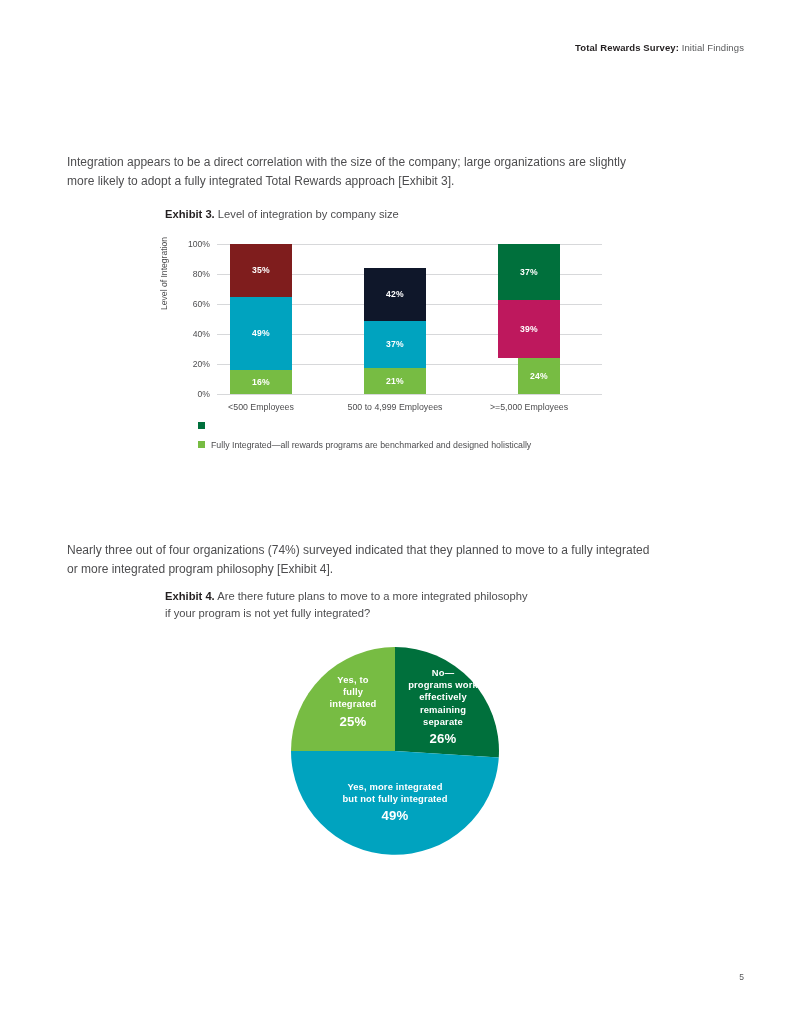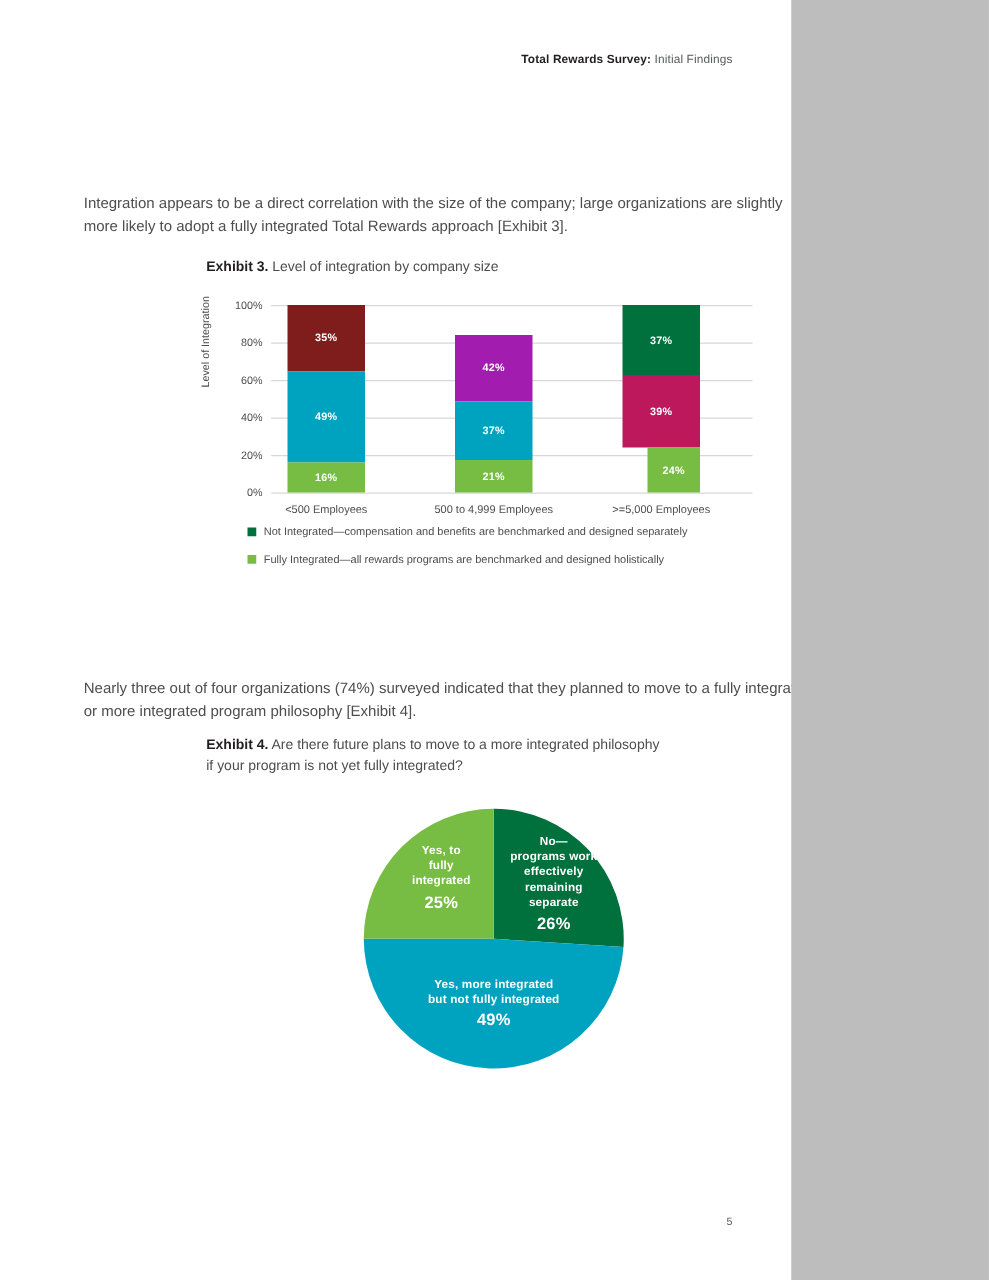--- a/index.html
+++ b/index.html
@@ -5,21 +5,21 @@
   html, body {
     margin: 0;
     padding: 0;
     background: #bdbdbd;
   }
   body {
     font-family: "Liberation Sans", sans-serif;
   }
   .page {
     position: relative;
-    width: 633px;
+    width: 791px;
     height: 1024px;
     background: #ffffff;
     overflow: hidden;
     box-sizing: border-box;
   }
 
   
   .running-head {
     position: absolute;
     top: 42px;
@@ -232,41 +232,40 @@
         <span class="ytick">0%</span>
       </div>
 
       <div class="bar" style="left:13px;">
         <div class="bar-seg" style="flex:35;background:#7f1d1d;">35%</div>
         <div class="bar-seg" style="flex:49;background:#00a3bf;">49%</div>
         <div class="bar-seg" style="flex:16;background:#77bc43;">16%</div>
       </div>
 
       <div class="bar" style="left:147px;">
-        <div class="bar-seg" style="flex:42;background:#a21caf;margin-top:24px;">42%</div>
+        <div class="bar-seg" style="flex:42;background:#0f172a;margin-top:24px;">42%</div>
         <div class="bar-seg" style="flex:37;background:#00a3bf;">37%</div>
         <div class="bar-seg" style="flex:21;background:#77bc43;">21%</div>
       </div>
 
       <div class="bar" style="left:281px;">
         <div class="bar-seg" style="flex:37;background:#00703c;">37%</div>
         <div class="bar-seg" style="flex:39;background:#be185d;">39%</div>
         <div class="bar-seg" style="flex:24;background:#77bc43;margin-left:20px;">24%</div>
       </div>
 
       <div class="xtick" style="left:44px;">&lt;500 Employees</div>
       <div class="xtick" style="left:178px;">500 to 4,999 Employees</div>
       <div class="xtick" style="left:312px;">&gt;=5,000 Employees</div>
     </div>
   </div>
 
   <div class="legend">
     <div class="legend-row">
       <span class="legend-swatch" style="background:#00703c;"></span>
-      <span class="legend-label">Not Integrated—compensation and benefits are benchmarked and designed separately</span>
     </div>
     <div class="legend-row">
       <span class="legend-swatch" style="background:#77bc43;"></span>
       <span class="legend-label">Fully Integrated—all rewards programs are benchmarked and designed holistically</span>
     </div>
   </div>
 
   <p class="para" id="para-2">Nearly three out of four organizations (74%) surveyed indicated that they planned to move to a fully integrated or more integrated program philosophy [Exhibit 4].</p>
 
   <div class="exhibit-caption" id="exhibit4-caption">

